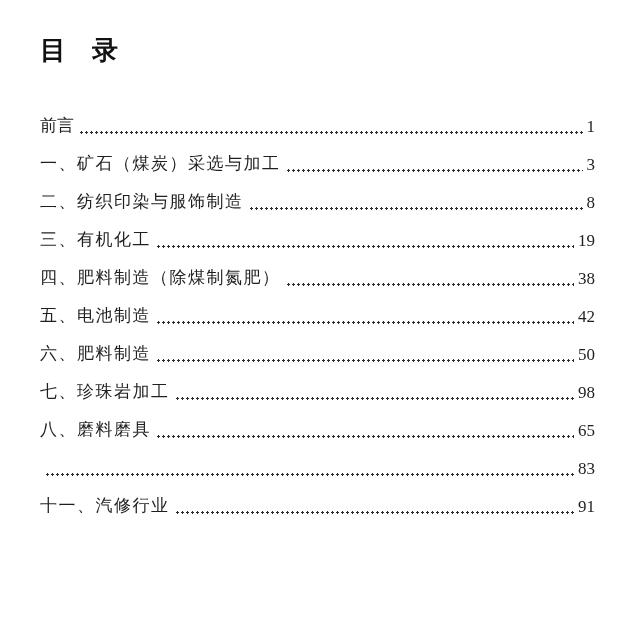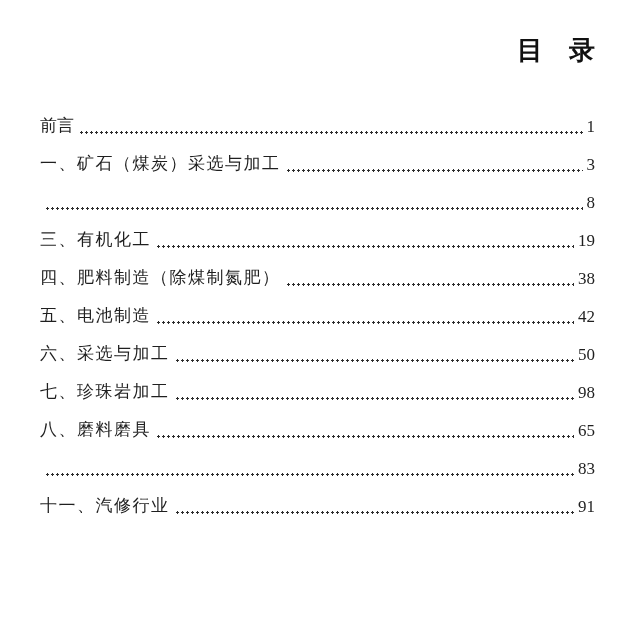--- a/index.html
+++ b/index.html
@@ -13,21 +13,21 @@
     height: 644px;
     background: #ffffff;
     box-sizing: border-box;
     padding: 30px 29px 0 40px;
     overflow: hidden;
     font-family: "Liberation Serif", "DejaVu Serif", serif;
     color: #1f1f1f;
   }
   .doc-title {
     margin: 8px 0 0 0;
-    text-align: right;
+    text-align: left;
     font-size: 26px;
     line-height: 1;
     font-weight: bold;
     color: #111111;
   }
   .toc {
     margin-top: 44px;
   }
   .toc-row {
     display: flex;
@@ -68,20 +68,21 @@
     <span class="toc-page">1</span>
   </div>
 
   <div class="toc-row kai">
     <span class="toc-label">一、矿石（煤炭）采选与加工</span>
     <span class="toc-leader"></span>
     <span class="toc-page">3</span>
   </div>
 
   <div class="toc-row kai">
+    <span class="toc-label">二、纺织印染与服饰制造</span>
     <span class="toc-leader"></span>
     <span class="toc-page">8</span>
   </div>
 
   <div class="toc-row kai">
     <span class="toc-label">三、有机化工</span>
     <span class="toc-leader"></span>
     <span class="toc-page">19</span>
   </div>
 
@@ -91,21 +92,21 @@
     <span class="toc-page">38</span>
   </div>
 
   <div class="toc-row kai">
     <span class="toc-label">五、电池制造</span>
     <span class="toc-leader"></span>
     <span class="toc-page">42</span>
   </div>
 
   <div class="toc-row kai">
-    <span class="toc-label">六、采选与加工</span>
+    <span class="toc-label">六、肥料制造</span>
     <span class="toc-leader"></span>
     <span class="toc-page">50</span>
   </div>
 
   <div class="toc-row kai">
     <span class="toc-label">七、珍珠岩加工</span>
     <span class="toc-leader"></span>
     <span class="toc-page">98</span>
   </div>
 

